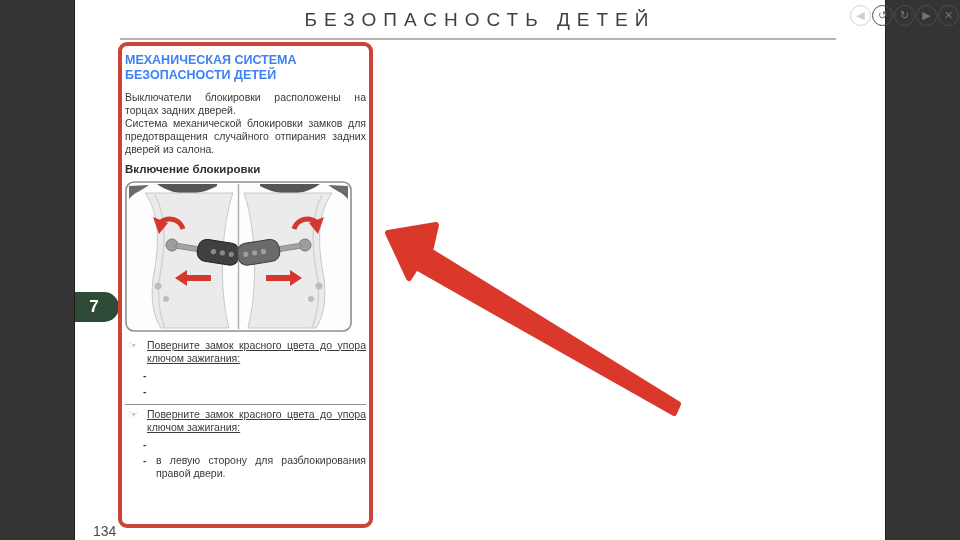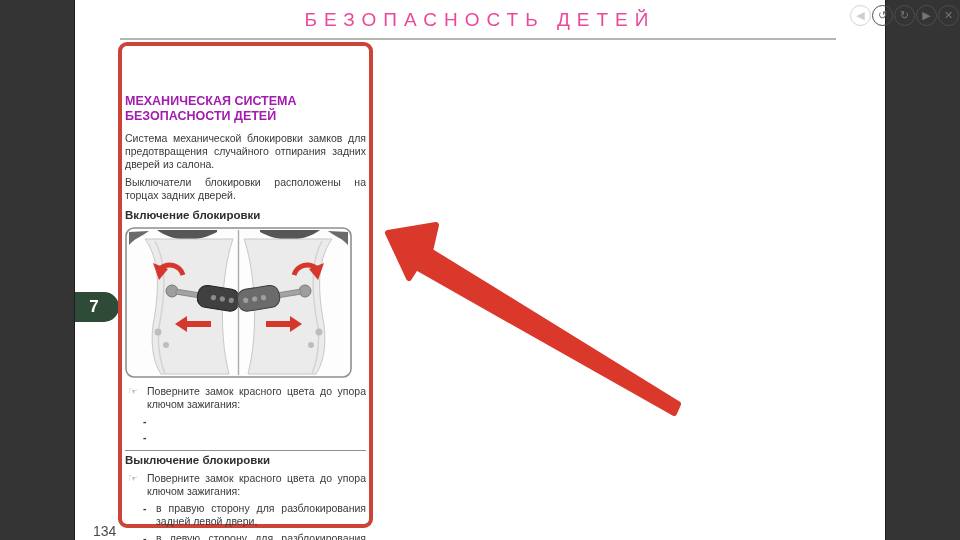--- a/index.html
+++ b/index.html
@@ -12,37 +12,37 @@
   body{font-family:"Liberation Sans",sans-serif;background:#000;}
   .stage{position:relative;width:960px;height:540px;background:#fff;overflow:hidden;}
 
   .rail{position:absolute;top:0;height:540px;background:var(--rail-dark);}
   .rail-left{left:0;width:75px;border-right:1px solid #1e1e1e;}
   .rail-right{right:0;width:75px;border-left:1px solid #1e1e1e;}
 
   .page{position:absolute;left:75px;top:0;width:810px;height:540px;background:#fff;}
 
   .page-title{position:absolute;top:9px;left:0;width:100%;text-align:center;
-    font-size:19px;letter-spacing:7px;color:#ec4899;white-space:nowrap;}
+    font-size:19px;letter-spacing:7px;color:#404040;white-space:nowrap;}
   .title-rule{position:absolute;left:45px;top:38px;width:716px;height:2px;background:#b5b7ae;}
 
   .red-box{position:absolute;left:43px;top:42px;width:255px;height:486px;
     border:4px solid var(--accent-red);border-radius:9px;background:#fff;z-index:2;}
   .article{padding:7px 3px 0 3px;color:#3a3a3a;}
-  .article h1{font-size:12.5px;line-height:1.18;font-weight:bold;color:#a21caf;margin-bottom:8px;margin-top:41px;}
+  .article h1{font-size:12.5px;line-height:1.18;font-weight:bold;color:#3b82f6;margin-bottom:8px;}
   .article p.just{font-size:10.5px;line-height:1.24;text-align:justify;}
   .article .p-gap{margin-bottom:5px;}
   .article h2{font-size:11.5px;font-weight:bold;color:#2e2e2e;margin:7px 0 6px 0;}
 
   .figure{width:227px;height:151px;margin-bottom:7px;}
   .figure svg{display:block;}
 
   .instr{display:flex;margin-top:1px;}
   .instr .hand{width:22px;flex:0 0 22px;font-size:11px;color:#8a8a8a;padding-left:3px;line-height:1.1;}
-  .instr p{flex:1;}
+  .instr p{flex:1;text-decoration:underline;}
   .li{display:flex;padding-left:18px;margin-top:4px;}
   .li .dash{width:13px;flex:0 0 13px;font-size:10.5px;color:#3a3a3a;font-weight:bold;}
   .li p{flex:1;}
 
   .hr{border-top:1.5px solid #8f8f8f;margin:7px 0 3px 0;}
 
   .chapter-tab{position:absolute;left:0;top:292px;width:44px;height:30px;z-index:1;
     background:var(--chapter-green);border-radius:0 15px 15px 0;color:#fff;
     font-size:17px;font-weight:bold;display:flex;align-items:center;justify-content:center;
     padding-right:6px;}
@@ -66,22 +66,22 @@
   <div class="page">
     <div class="page-title">БЕЗОПАСНОСТЬ ДЕТЕЙ</div>
     <div class="title-rule"></div>
 
     <div class="chapter-tab">7</div>
     <div class="page-number">134</div>
 
     <div class="red-box">
       <div class="article">
         <h1>МЕХАНИЧЕСКАЯ СИСТЕМА БЕЗОПАСНОСТИ ДЕТЕЙ</h1>
+        <p class="just">Выключатели блокировки расположены на торцах задних дверей.</p>
         <p class="just p-gap">Система механической блокировки замков для предотвращения случайного отпирания задних дверей из салона.</p>
-        <p class="just">Выключатели блокировки расположены на торцах задних дверей.</p>
 
         <h2>Включение блокировки</h2>
 
         <div class="figure">
           <svg width="227" height="151" viewBox="0 0 227 151">
             <rect x="1" y="1" width="225" height="149" rx="8" fill="#fdfdfd" stroke="#8f8f8f" stroke-width="1.6"></rect>
 
             <g>
               <path d="M4,5 L24,4 C16,10 10,11 4,18 Z" fill="#6a6a6a"></path>
               <path d="M32,3 C48,15 72,16 92,5 L92,3 Z" fill="#565656"></path>
@@ -132,29 +132,27 @@
           <p class="just">Поверните замок красного цвета до упора ключом зажигания:</p>
         </div>
         <div class="li">
           <span class="dash">-</span>
         </div>
         <div class="li">
           <span class="dash">-</span>
         </div>
 
         <div class="hr"></div>
-        <h2 style="margin-top:2px;">Выключение блокировки</h2>
 
         <div class="instr">
           <span class="hand">☞</span>
           <p class="just">Поверните замок красного цвета до упора ключом зажигания:</p>
         </div>
         <div class="li">
           <span class="dash">-</span>
-          <p class="just">в правую сторону для разблокирования задней левой двери,</p>
         </div>
         <div class="li">
           <span class="dash">-</span>
           <p class="just">в левую сторону для разблокирования правой двери.</p>
         </div>
       </div>
     </div>
 
     <svg class="big-arrow" width="410" height="215" viewBox="0 0 410 215">
       <polygon points="13,21 61,13 55,39 303,192 299,201 41,55 34,66" fill="#da382a" stroke="#da382a" stroke-width="6" stroke-linejoin="round"></polygon>

